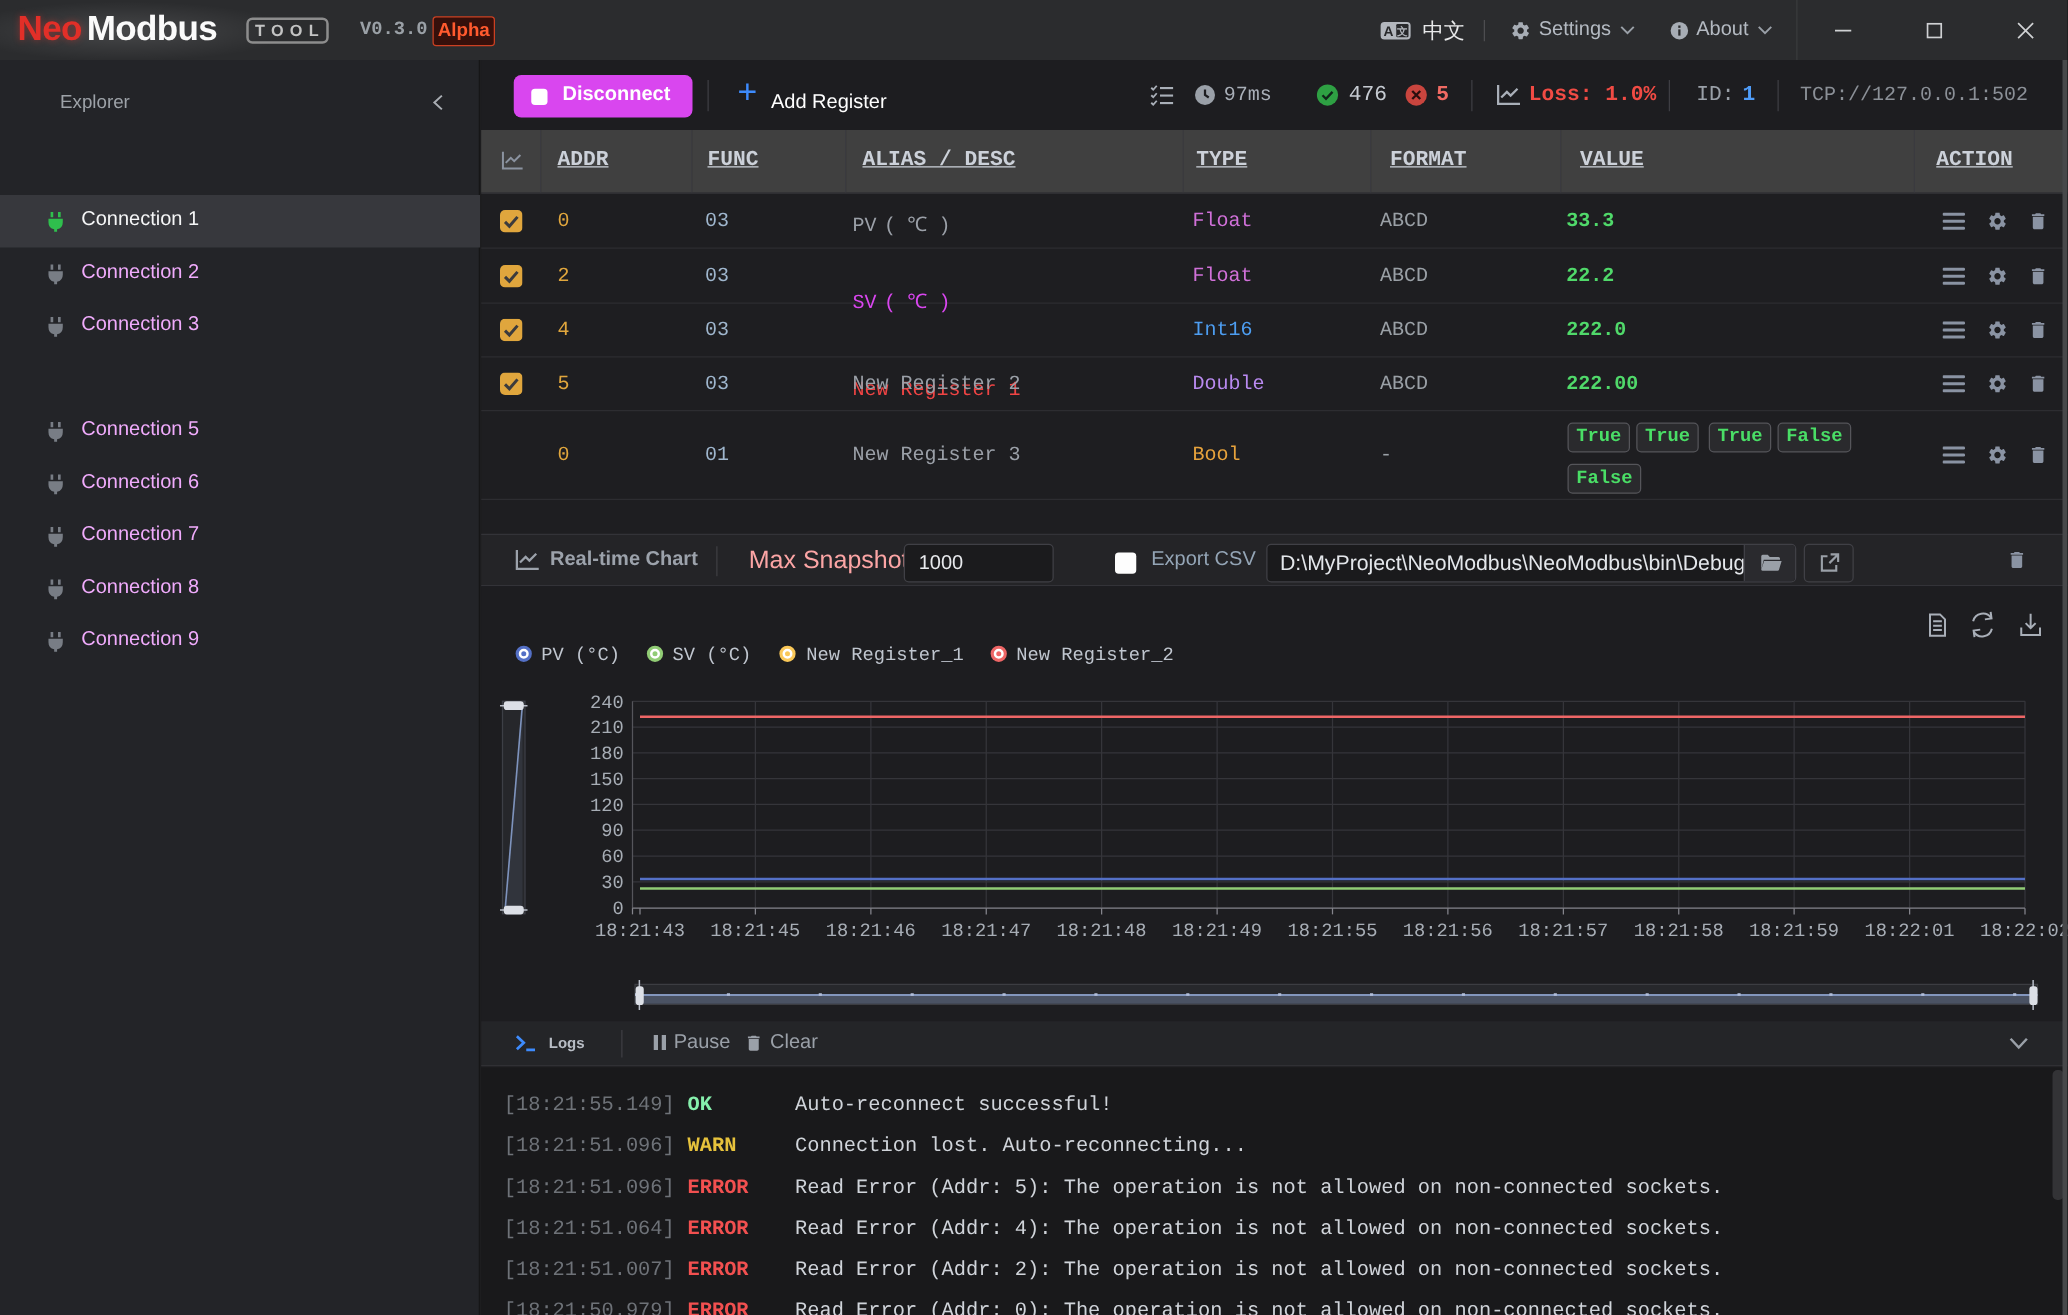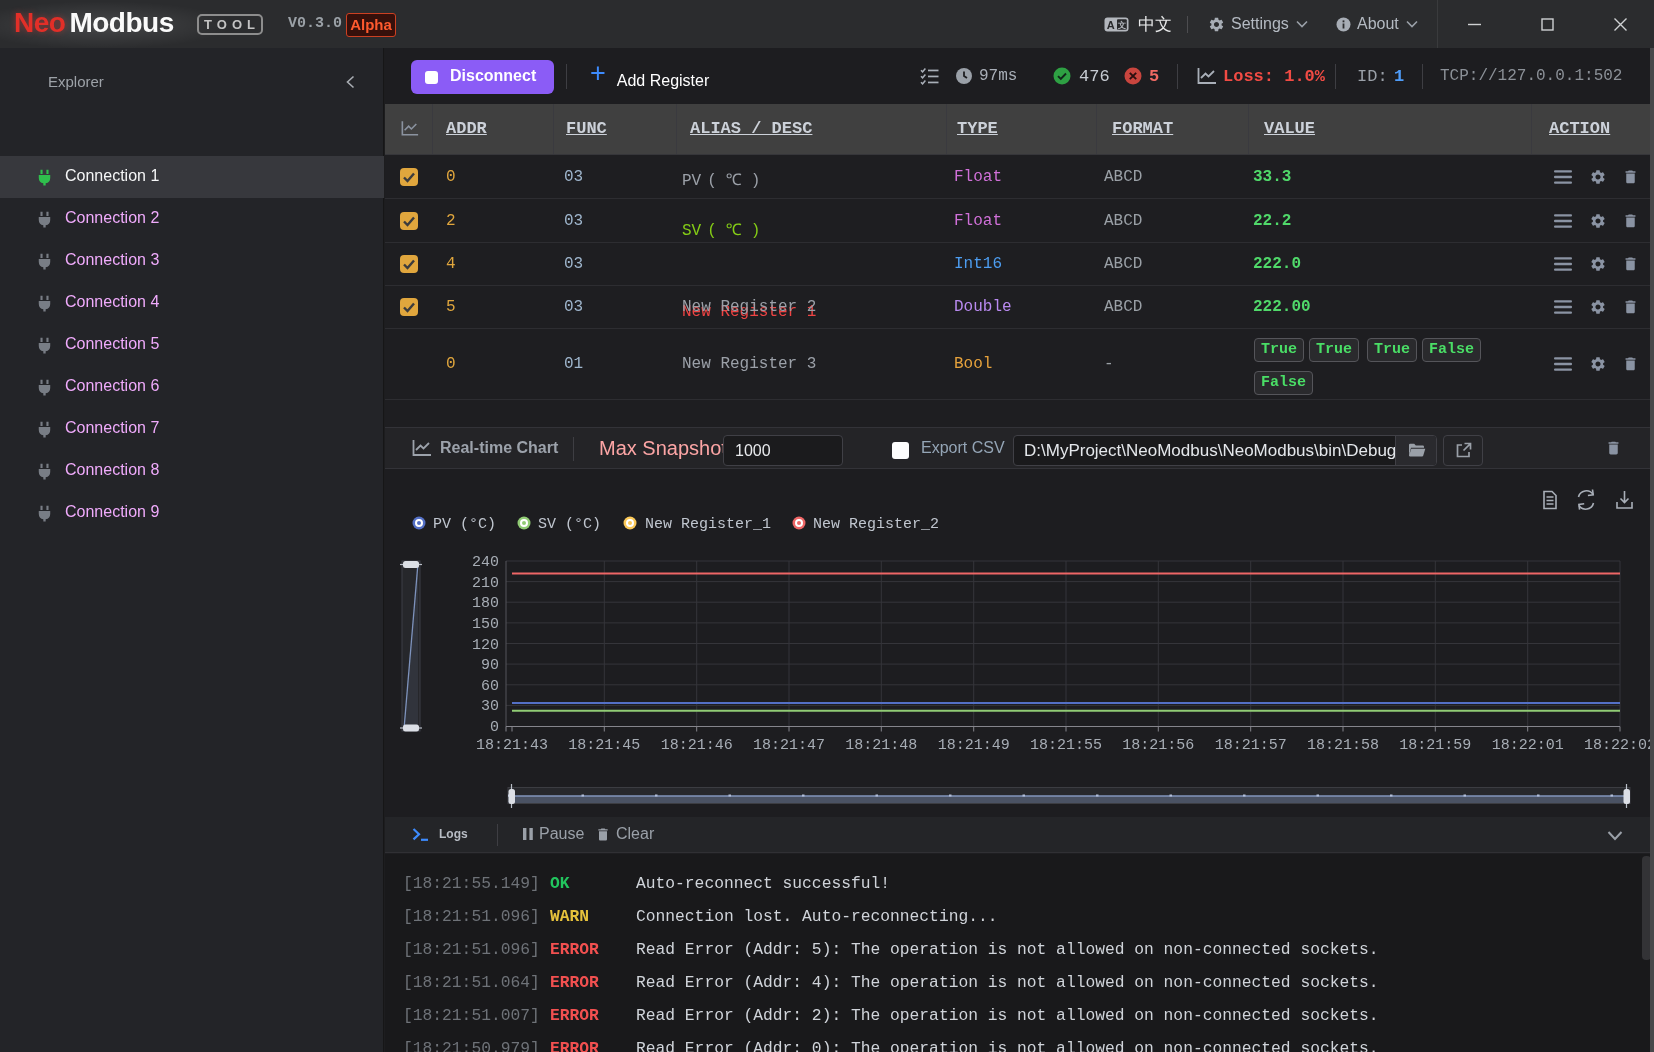--- a/index.html
+++ b/index.html
@@ -35,21 +35,21 @@
     font-size:16px; font-weight:bold; }
   #connhdr span { position:absolute; left:24px; top:3px; }
   .connrow { position:absolute; left:0; width:384px; height:42px; color:#f0abfc; font-size:16px; }
   .connrow.sel { background:#37383d; color:#f5f6f7; }
   .connrow .plug { position:absolute; left:36px; top:13px; }
   .connrow .lbl { position:absolute; left:65px; top:11px; }
 
   
   #main { position:absolute; left:385px; top:48px; width:1269px; height:1004px; background:#1e1e21; }
   #toolbar { position:absolute; left:0; top:0; width:1269px; height:56px; background:#1d1d20; }
-  #btn-disc { position:absolute; left:26px; top:12px; width:143px; height:34px; background:#8b5cf6;
+  #btn-disc { position:absolute; left:26px; top:12px; width:143px; height:34px; background:#d946ef;
     border-radius:6px; color:#fff; font-size:16px; font-weight:bold; }
   #btn-disc .sq { position:absolute; left:14px; top:11px; width:13px; height:13px; background:#fff; border-radius:3px; }
   #btn-disc .t { position:absolute; left:39px; top:7px; }
   .tsep { position:absolute; top:16px; width:1px; height:25px; background:#3e3e43; }
   #addreg { position:absolute; left:205px; top:14px; color:#fff; font-size:16px; }
   #addreg .plus { color:#3d8bfd; font-size:27px; font-weight:normal; position:relative; top:-4px; margin-right:11px; }
   .stat { position:absolute; top:0; height:56px; display:flex; align-items:center; }
 
   
   #table { position:absolute; left:0; top:56px; width:1269px; }
@@ -150,26 +150,20 @@
             <path fill="#787d85" d="M4.2 0.6 h2 v4 h-2 z M9.8 0.6 h2 v4 h-2 z M2.6 5.6 h10.8 v2.6 a5.4 5.4 0 0 1 -4.3 5.3 v2 h-2.2 v-2 a5.4 5.4 0 0 1 -4.3 -5.3 z"></path>
           </svg></span>
       <span class="lbl">Connection 2</span>
     </div>
     <div class="connrow" style="top:192px;">
       <span class="plug"><svg width="17" height="17" viewBox="0 0 16 16">
             <path fill="#787d85" d="M4.2 0.6 h2 v4 h-2 z M9.8 0.6 h2 v4 h-2 z M2.6 5.6 h10.8 v2.6 a5.4 5.4 0 0 1 -4.3 5.3 v2 h-2.2 v-2 a5.4 5.4 0 0 1 -4.3 -5.3 z"></path>
           </svg></span>
       <span class="lbl">Connection 3</span>
     </div>
-    <div class="connrow" style="top:234px;">
-      <span class="plug"><svg width="17" height="17" viewBox="0 0 16 16">
-            <path fill="#787d85" d="M4.2 0.6 h2 v4 h-2 z M9.8 0.6 h2 v4 h-2 z M2.6 5.6 h10.8 v2.6 a5.4 5.4 0 0 1 -4.3 5.3 v2 h-2.2 v-2 a5.4 5.4 0 0 1 -4.3 -5.3 z"></path>
-          </svg></span>
-      <span class="lbl">Connection 4</span>
-    </div>
     <div class="connrow" style="top:276px;">
       <span class="plug"><svg width="17" height="17" viewBox="0 0 16 16">
             <path fill="#787d85" d="M4.2 0.6 h2 v4 h-2 z M9.8 0.6 h2 v4 h-2 z M2.6 5.6 h10.8 v2.6 a5.4 5.4 0 0 1 -4.3 5.3 v2 h-2.2 v-2 a5.4 5.4 0 0 1 -4.3 -5.3 z"></path>
           </svg></span>
       <span class="lbl">Connection 5</span>
     </div>
     <div class="connrow" style="top:318px;">
       <span class="plug"><svg width="17" height="17" viewBox="0 0 16 16">
             <path fill="#787d85" d="M4.2 0.6 h2 v4 h-2 z M9.8 0.6 h2 v4 h-2 z M2.6 5.6 h10.8 v2.6 a5.4 5.4 0 0 1 -4.3 5.3 v2 h-2.2 v-2 a5.4 5.4 0 0 1 -4.3 -5.3 z"></path>
           </svg></span>
@@ -289,21 +283,21 @@
               </g>
 </svg></span>
       </div>
       <div class="row" style="top:95px; height:44px;">
         <span class="cell" style="left:15px; top:13px;"><svg width="18" height="18" viewBox="0 0 18 18">
               <rect x="0" y="0" width="18" height="18" rx="4" fill="#e0a63d"></rect>
               <path d="M4 9.5 L7.5 13 L14 5.5" stroke="#3b3b3d" stroke-width="2.4" fill="none"></path>
             </svg></span>
         <span class="cell" style="left:61px; top:13px; color:#e0a63d;">2</span>
         <span class="cell" style="left:179px; top:13px; color:#9fb6cd;">03</span>
-        <span class="cell" style="left:297px; top:19px; color:#84cc16;">SV<span style="letter-spacing:9px; margin-left:6px;">(℃)</span></span>
+        <span class="cell" style="left:297px; top:30px; color:#d946ef;">SV<span style="letter-spacing:9px; margin-left:6px;">(℃)</span></span>
         <span class="cell" style="left:569px; top:13px; color:#d070d8;">Float</span>
         <span class="cell" style="left:719px; top:13px; color:#9aa0a6;">ABCD</span>
         <span class="cell" style="left:868px; top:13px; color:#50d96a; font-weight:bold;">22.2</span>
         <span class="cell" style="left:1169px; top:13px;"><svg width="93" height="18" viewBox="0 0 93 18">
   <g fill="#8a93a3">
                 <rect x="0" y="2.2" width="18" height="2.4" rx="1"></rect>
                 <rect x="0" y="7.8" width="18" height="2.4" rx="1"></rect>
                 <rect x="0" y="13.4" width="18" height="2.4" rx="1"></rect>
               </g>
   <g transform="translate(35.5,0.5) scale(0.708)" fill="#8a93a3">
@@ -557,21 +551,21 @@
           </svg>
         <span style="color:#9aa0a8; font-size:16px; margin-left:5px;">Clear</span>
       </div>
       <div style="position:absolute; left:1222px; top:11px;">
         <svg width="16" height="12" viewBox="0 0 16 12">
             <path d="M1.5 2 L8 9 L14.5 2" stroke="#9aa0a8" stroke-width="2" fill="none"></path>
           </svg>
       </div>
     </div>
     <div id="logbody">
-      <div class="logline" style="top:13px; left:0; width:1269px;"><span style="position:absolute; left:18px;" class="lt">[18:21:55.149]</span><span style="position:absolute; left:165px; color:#22c55e; font-weight:bold;text-align:center;">OK</span><span style="position:absolute; left:251px;" class="lmsg">Auto-reconnect successful!</span></div>
+      <div class="logline" style="top:13px; left:0; width:1269px;"><span style="position:absolute; left:18px;" class="lt">[18:21:55.149]</span><span style="position:absolute; left:165px; color:#86efac; font-weight:bold;text-align:center;">OK</span><span style="position:absolute; left:251px;" class="lmsg">Auto-reconnect successful!</span></div>
       <div class="logline" style="top:46px; left:0; width:1269px;"><span style="position:absolute; left:18px;" class="lt">[18:21:51.096]</span><span style="position:absolute; left:165px; color:#e6c23c; font-weight:bold;">WARN</span><span style="position:absolute; left:251px;" class="lmsg">Connection lost. Auto-reconnecting...</span></div>
       <div class="logline" style="top:79px; left:0; width:1269px;"><span style="position:absolute; left:18px;" class="lt">[18:21:51.096]</span><span style="position:absolute; left:165px; color:#f25050; font-weight:bold;">ERROR</span><span style="position:absolute; left:251px;" class="lmsg">Read Error (Addr: 5): The operation is not allowed on non-connected sockets.</span></div>
       <div class="logline" style="top:112px; left:0; width:1269px;"><span style="position:absolute; left:18px;" class="lt">[18:21:51.064]</span><span style="position:absolute; left:165px; color:#f25050; font-weight:bold;">ERROR</span><span style="position:absolute; left:251px;" class="lmsg">Read Error (Addr: 4): The operation is not allowed on non-connected sockets.</span></div>
       <div class="logline" style="top:145px; left:0; width:1269px;"><span style="position:absolute; left:18px;" class="lt">[18:21:51.007]</span><span style="position:absolute; left:165px; color:#f25050; font-weight:bold;">ERROR</span><span style="position:absolute; left:251px;" class="lmsg">Read Error (Addr: 2): The operation is not allowed on non-connected sockets.</span></div>
       <div class="logline" style="top:178px; left:0; width:1269px;"><span style="position:absolute; left:18px;" class="lt">[18:21:50.979]</span><span style="position:absolute; left:165px; color:#f25050; font-weight:bold;">ERROR</span><span style="position:absolute; left:251px;" class="lmsg">Read Error (Addr: 0): The operation is not allowed on non-connected sockets.</span></div>
       <div style="position:absolute; left:1257px; top:2px; width:9px; height:104px; background:#333336; border-radius:4px;"></div>
     </div>
   </div>
   <div style="position:absolute; left:1650px; top:48px; width:4px; height:1004px; background:#47484a;"></div>
 

